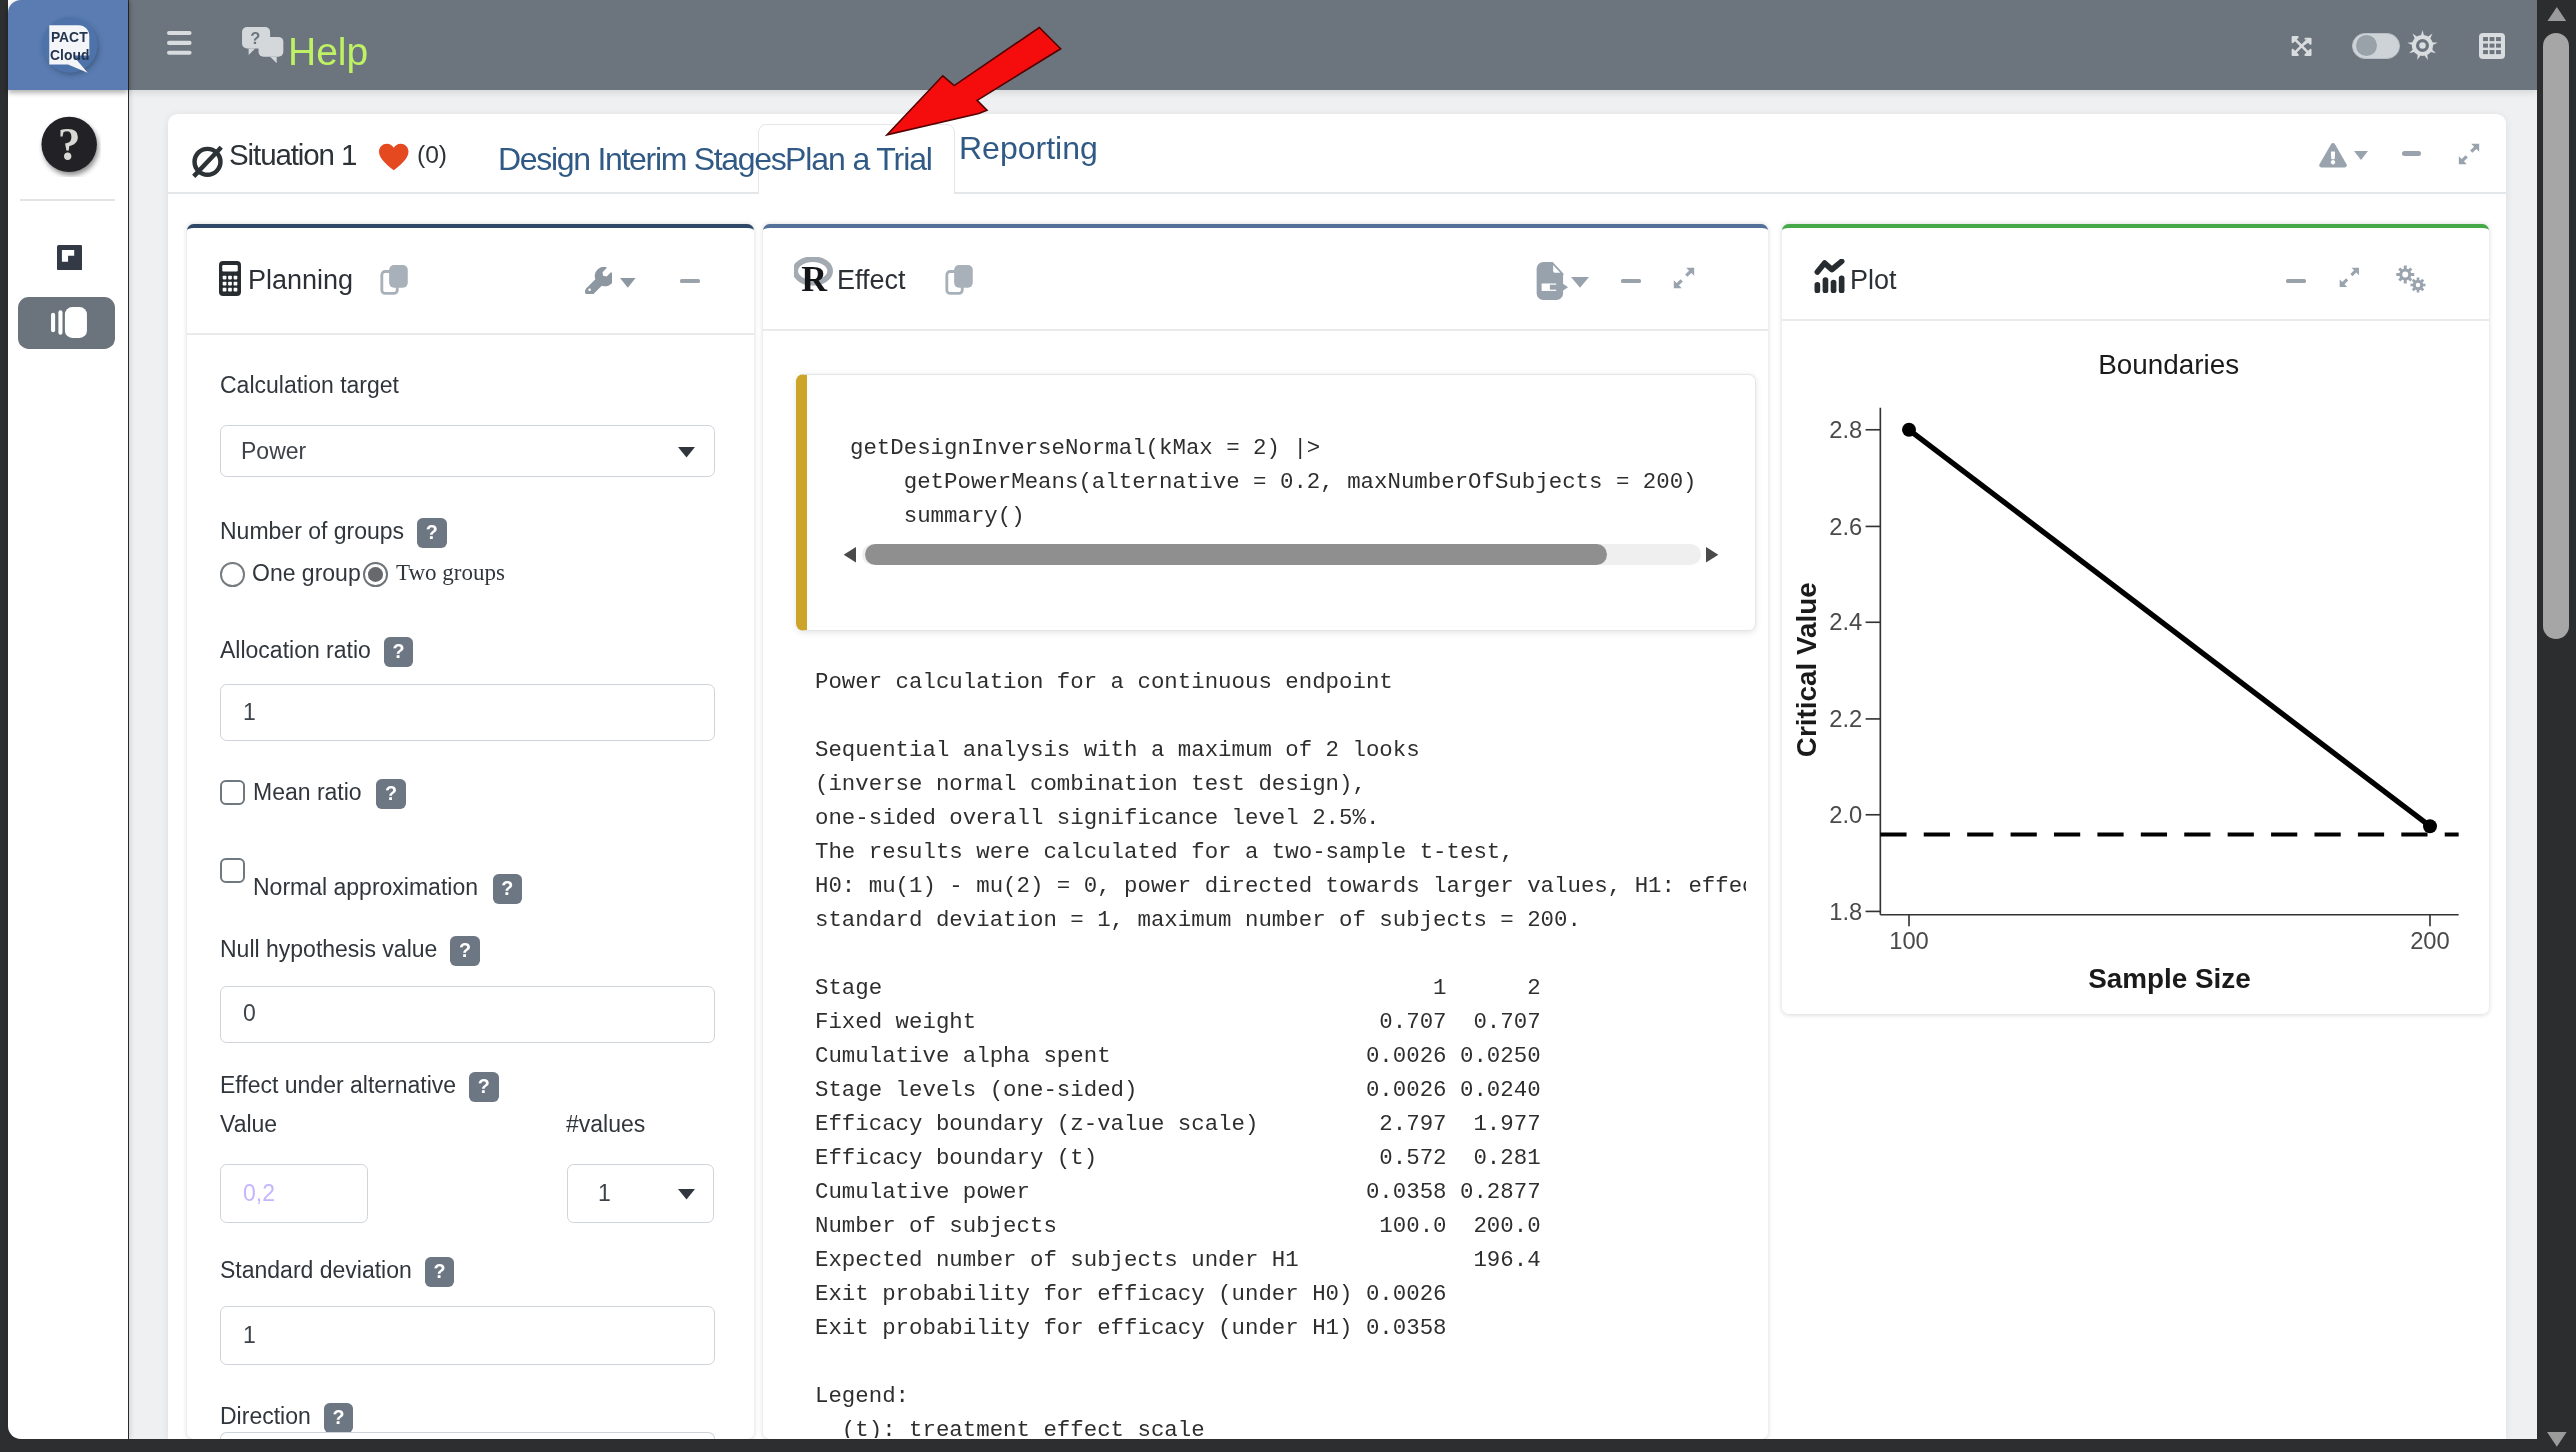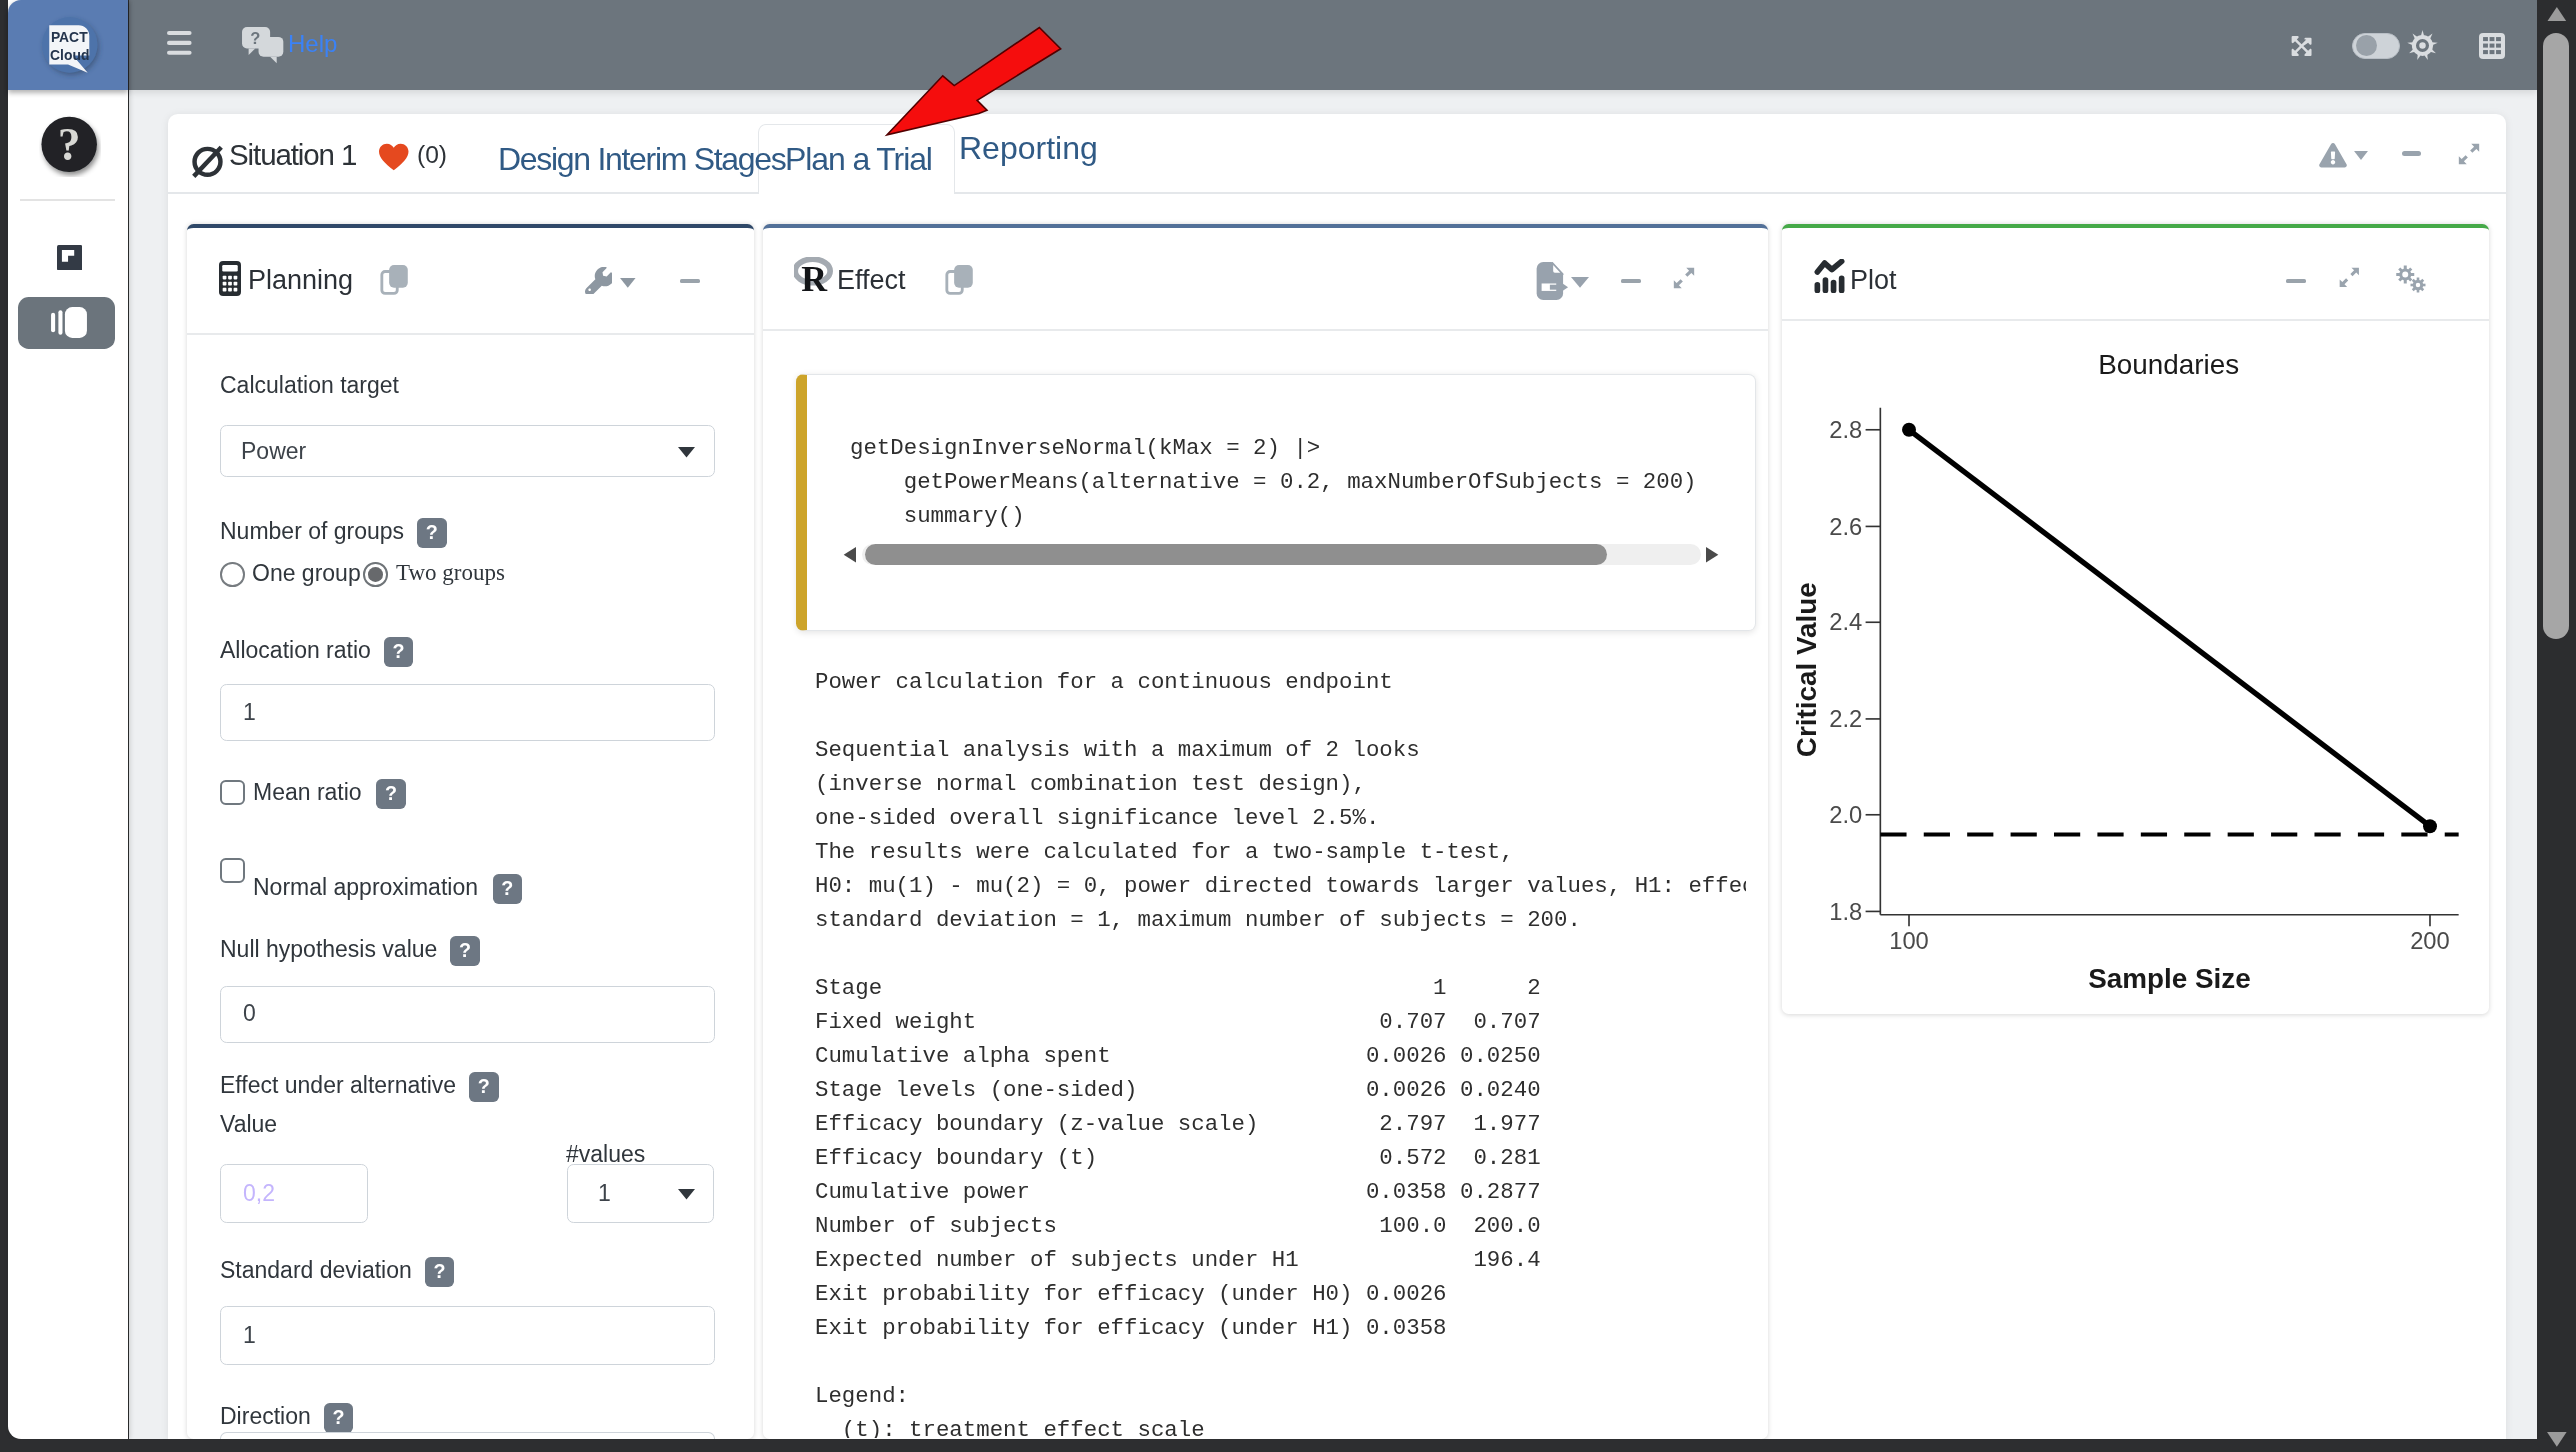--- a/index.html
+++ b/index.html
@@ -57,21 +57,21 @@
   <rect x="0" y="24" width="30" height="5" rx="2.5" fill="#d9dcdf"></rect>
 </svg>
 
 <svg class="abs" style="left:242px;top:27px;" width="43" height="38" viewBox="0 0 52 46">
   <rect x="0" y="0" width="34" height="26" rx="6" fill="#d4d8db"></rect>
   <path d="M8 26 l0 8 8 -8 z" fill="#d4d8db"></path>
   <rect x="20" y="12" width="30" height="24" rx="6" fill="#d4d8db"></rect>
   <path d="M42 36 l0 8 -8 -8 z" fill="#d4d8db"></path>
   <text x="10" y="21" font-size="20" font-weight="bold" fill="#6c757d" font-family="Liberation Sans">?</text>
 </svg>
-<div class="abs" style="left:288px;top:29.5px;font-size:24px;color:#3b82f6;">Help</div>
+<div class="abs" style="left:288px;top:29.5px;font-size:39px;color:#bef264;">Help</div>
 
 <svg class="abs" style="left:2290px;top:33px;" width="26" height="26" viewBox="0 0 512 512" fill="#dadde0">
   <path d="M448 344v112a23.94 23.94 0 0 1-24 24H312c-21.39 0-32.09-25.9-17-41l36.2-36.2L224 295.6 116.77 402.9 153 439c15.09 15.1 4.39 41-17 41H24a23.94 23.94 0 0 1-24-24V344c0-21.4 25.89-32.1 41-17l36.19 36.2L184.46 256 77.18 148.7 41 185c-15.1 15.1-41 4.4-41-17V56a23.94 23.94 0 0 1 24-24h112c21.39 0 32.09 25.9 17 41l-36.2 36.2L224 216.4l107.23-107.3L295 109c-15.09-15.1-4.39-41 17-41h112a23.94 23.94 0 0 1 24 24v112c0 21.4-25.89 32.1-41 17l-36.19-36.2L263.54 256l107.28 107.3L407 327c15.1-15.1 41-4.4 41 17z" transform="translate(32 32) scale(0.875)"></path>
 </svg>
 
 <div class="abs" style="left:2352px;top:33px;width:48px;height:26px;border-radius:13px;background:#ced3d8;border:1.6px solid #b9bfc6;"></div>
 <div class="abs" style="left:2356px;top:35px;width:21px;height:21px;border-radius:50%;background:#99a1a9;"></div>
 
 <svg class="abs" style="left:2407px;top:30px;" width="31" height="31" viewBox="0 0 38 38">
   <g fill="#dadde0">
@@ -213,21 +213,21 @@
 
 <div class="abs" style="left:220px;top:858px;width:25.4px;height:25.4px;border:2.5px solid #70787f;border-radius:5.7px;background:#fff;"></div>
 <div class="lbl abs" style="left:253px;top:857px;margin-top:17px;">Normal approximation <span class="qbadge" style="margin-left:8.2px;">?</span></div>
 
 <div class="lbl abs" style="left:220px;top:936px;">Null hypothesis value <span class="qbadge" style="margin-left:6.6px;">?</span></div>
 <div class="input abs" style="left:220px;top:986px;width:495px;height:57px;"></div>
 <div class="abs" style="left:243px;top:1000px;font-size:23px;color:#3d434a;">0</div>
 
 <div class="lbl abs" style="left:220px;top:1072px;">Effect under alternative <span class="qbadge" style="margin-left:6.6px;">?</span></div>
 <div class="lbl abs" style="left:220px;top:1111px;">Value</div>
-<div class="lbl abs" style="left:566px;top:1111px;margin-top:30px;">#values</div>
+<div class="lbl abs" style="left:566px;top:1111px;">#values</div>
 <div class="input abs" style="left:220px;top:1164px;width:148px;height:59px;"></div>
 <div class="abs" style="left:243px;top:1180px;font-size:23px;color:#c4b5fd;">0,2</div>
 <div class="input abs" style="left:567px;top:1164px;width:147px;height:59px;"></div>
 <div class="abs" style="left:598px;top:1180px;font-size:23px;color:#3d434a;">1</div>
 <svg class="abs" style="left:678px;top:1189px;" width="17" height="10.7" viewBox="0 0 21 13">
     <path d="M0 0 h21 l-10.5 13 z" fill="#30363c"></path>
   </svg>
 
 <div class="lbl abs" style="left:220px;top:1257px;">Standard deviation <span class="qbadge" style="margin-left:6.6px;">?</span></div>
 <div class="input abs" style="left:220px;top:1306px;width:495px;height:59px;"></div>

